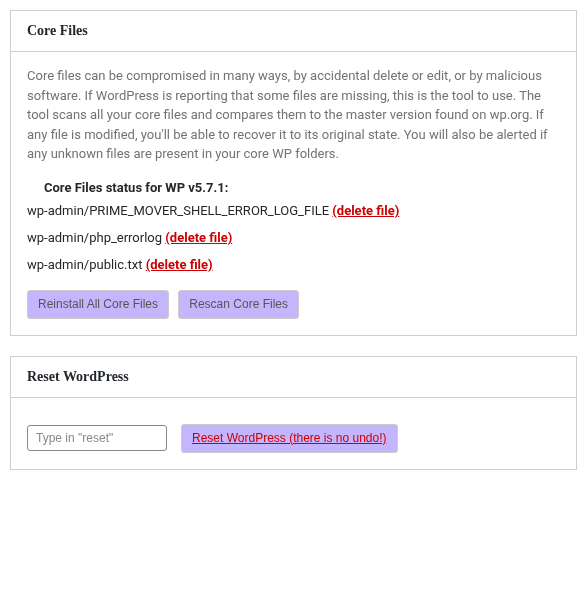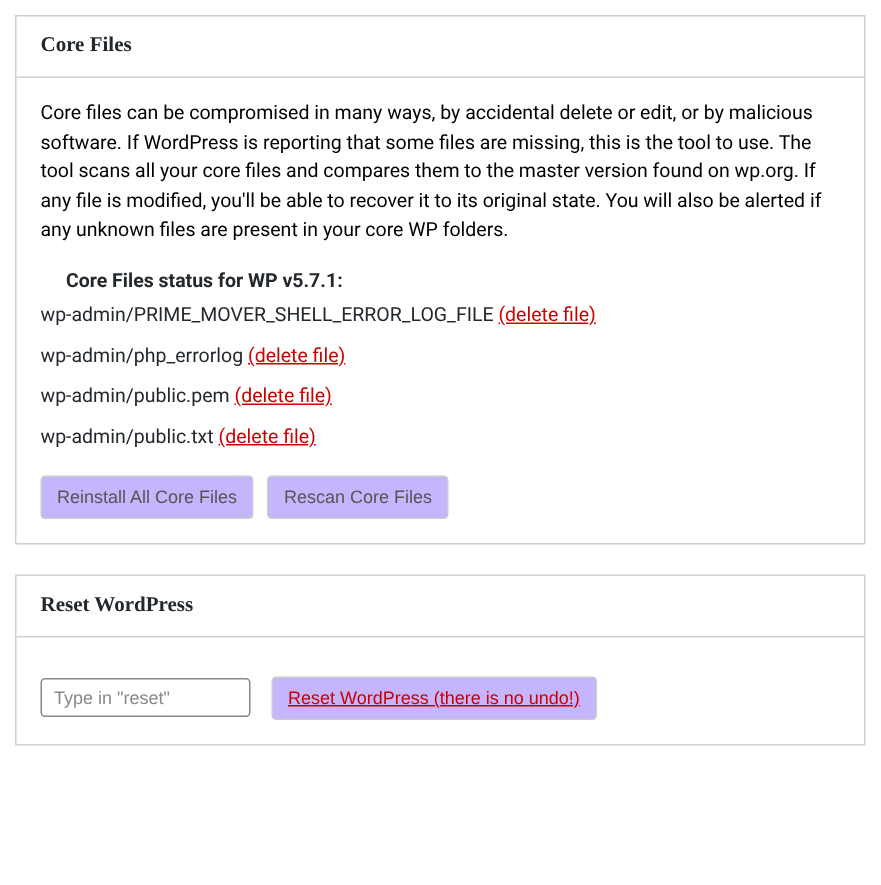--- a/index.html
+++ b/index.html
@@ -29,21 +29,21 @@
       font-size: 14px;
       font-weight: 600;
       color: #23282d;
     }
     .inside {
       padding: 14px 16px 16px 16px;
     }
     .description {
       font-size: 13px;
       line-height: 1.5;
-      color: #000000;
+      color: #737373;
       margin-bottom: 14px;
     }
     .status-bold {
       font-weight: 700;
       font-size: 13px;
       line-height: 1.5;
       color: #23282d;
       margin-bottom: 2px;
       margin-left: 17px;
     }
@@ -56,20 +56,21 @@
       color: #23282d;
       margin-bottom: 12px;
     }
     .file-item:last-child {
       margin-bottom: 0;
     }
     .delete-link {
       color: #cc0000;
       text-decoration: underline;
       cursor: pointer;
+      font-weight: bold;
     }
     .button {
       display: inline-block;
       background: #c4b5fd;
       border: 1px solid #cccccc;
       border-radius: 3px;
       padding: 5px 10px;
       font-size: 12px;
       color: #555;
       cursor: pointer;
@@ -114,24 +115,20 @@
     <div class="file-list">
       <div class="file-item">
         <span>wp-admin/PRIME_MOVER_SHELL_ERROR_LOG_FILE</span>
         <a class="delete-link">(delete file)</a>
       </div>
       <div class="file-item">
         <span>wp-admin/php_errorlog</span>
         <a class="delete-link">(delete file)</a>
       </div>
       <div class="file-item">
-        <span>wp-admin/public.pem</span>
-        <a class="delete-link">(delete file)</a>
-      </div>
-      <div class="file-item">
         <span>wp-admin/public.txt</span>
         <a class="delete-link">(delete file)</a>
       </div>
     </div>
     
     <button class="button">Reinstall All Core Files</button>
     <button class="button">Rescan Core Files</button>
   </div>
 </div>
 

